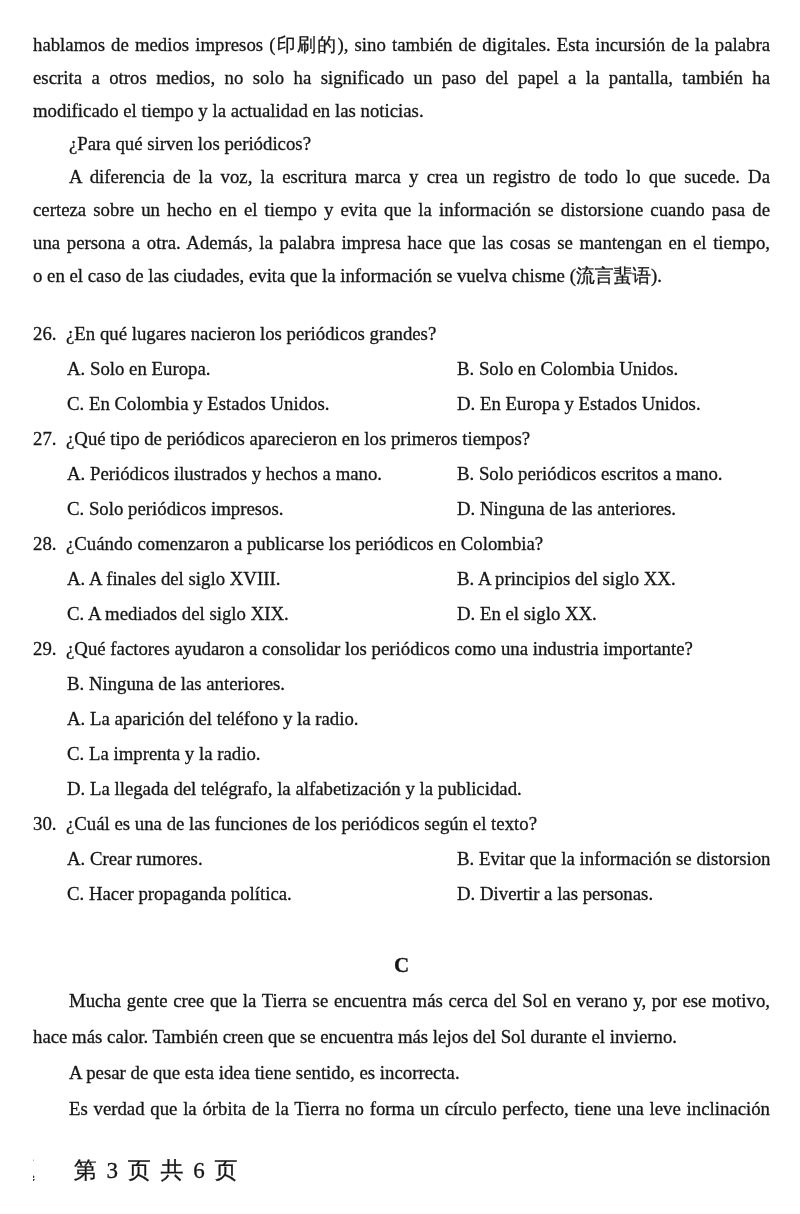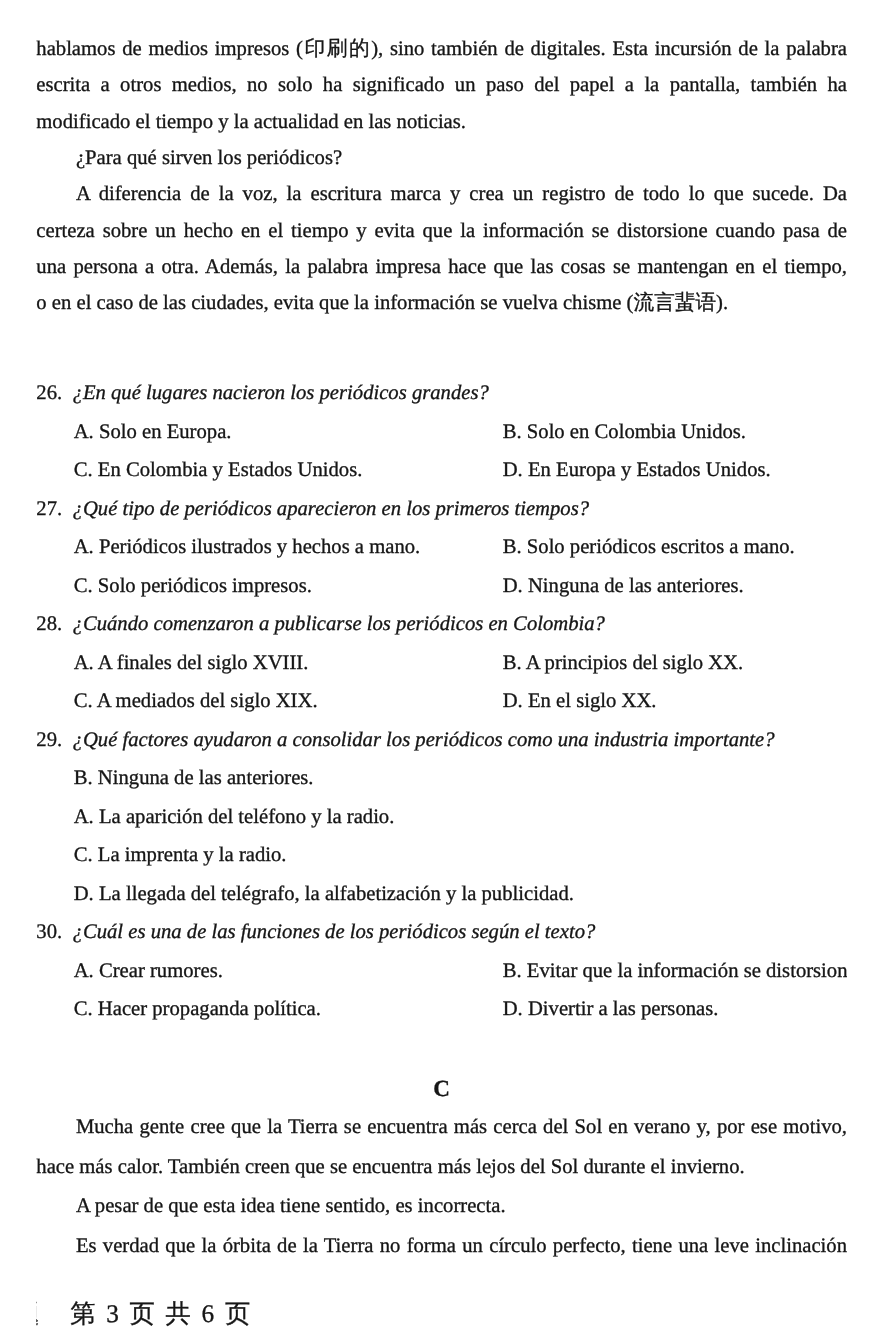--- a/index.html
+++ b/index.html
@@ -20,40 +20,40 @@
     text-align: justify;
     text-align-last: justify;
     overflow: hidden;
     height: 33px; line-height: 33px;
   }
   .jline-last { text-align: right; text-align-last: left; }
   .line { height: 33px; line-height: 33px; white-space: nowrap; overflow: hidden; }
   .indent { padding-left: 36px; }
 
   
-  .questions { margin-top: 48px; }
+  .questions { margin-top: 24px; }
   .q-stem { display: flex; height: 35px; line-height: 35px; white-space: nowrap; }
   .q-num { flex: 0 0 33px; width: 33px; }
-  .q-text { flex: 1 1 auto; overflow: hidden; font-style: italic; }
+  .q-text { flex: 1 1 auto; overflow: hidden; }
   .opts2 { display: grid; grid-template-columns: 390px 1fr; padding-left: 34px; }
   .opts1 { padding-left: 34px; }
   .opt { height: 35px; line-height: 35px; white-space: nowrap; overflow: hidden; }
 
   
   .sec-heading {
     margin-top: 36px; height: 36px; line-height: 36px;
     text-align: center; text-align-last: center;
     font-weight: bold; font-size: 21px;
   }
   .sec-c .jline, .sec-c .line { height: 36px; line-height: 36px; }
 
   
   .footer { margin-top: 26px; height: 36px; line-height: 36px; font-size: 23px; white-space: nowrap; overflow: hidden; }
   .footer-partial { display: inline-block; margin-left: -45px; letter-spacing: 2px; }
-  .footer-page { display: inline-block; margin-left: 20px; letter-spacing: 2px; }
+  .footer-page { display: inline-block; margin-left: 30px; letter-spacing: 2px; }
 </style>
 </head>
 <body>
 
 <div class="page">
 
   <div class="para">
     <div class="jline">hablamos de medios impresos (印刷的), sino también de digitales. Esta incursión de la palabra</div>
     <div class="jline">escrita a otros medios, no solo ha significado un paso del papel a la pantalla, también ha</div>
     <div class="jline jline-last">modificado el tiempo y la actualidad en las noticias.</div>

